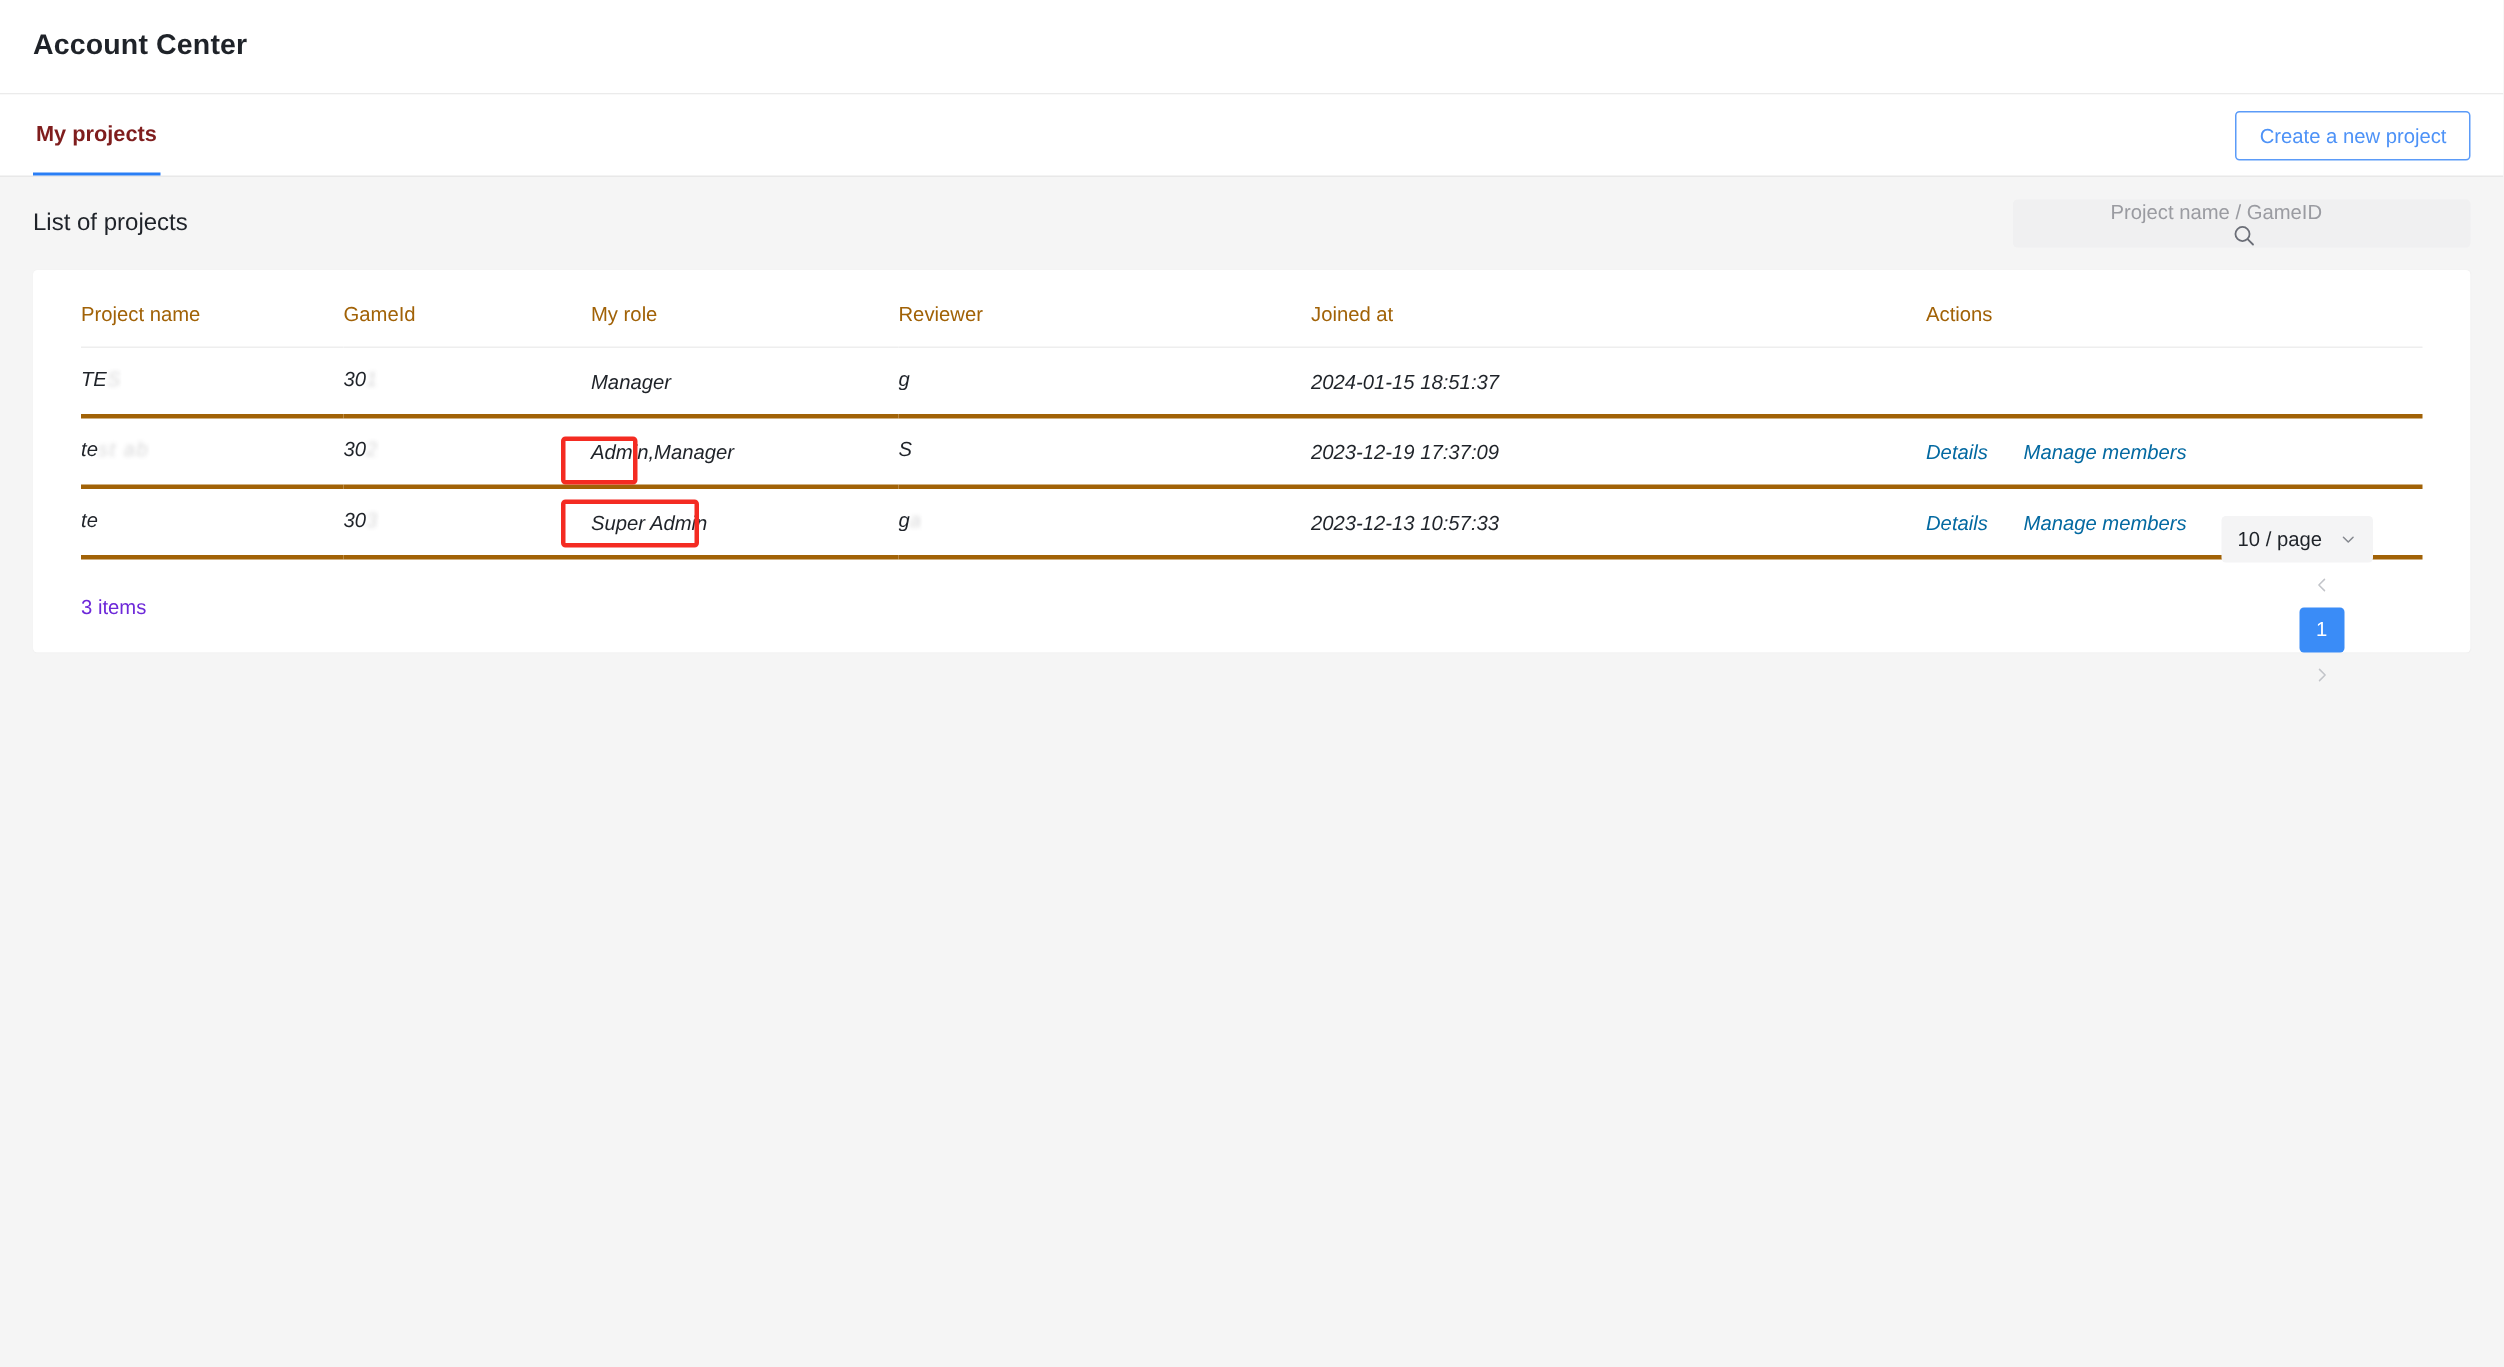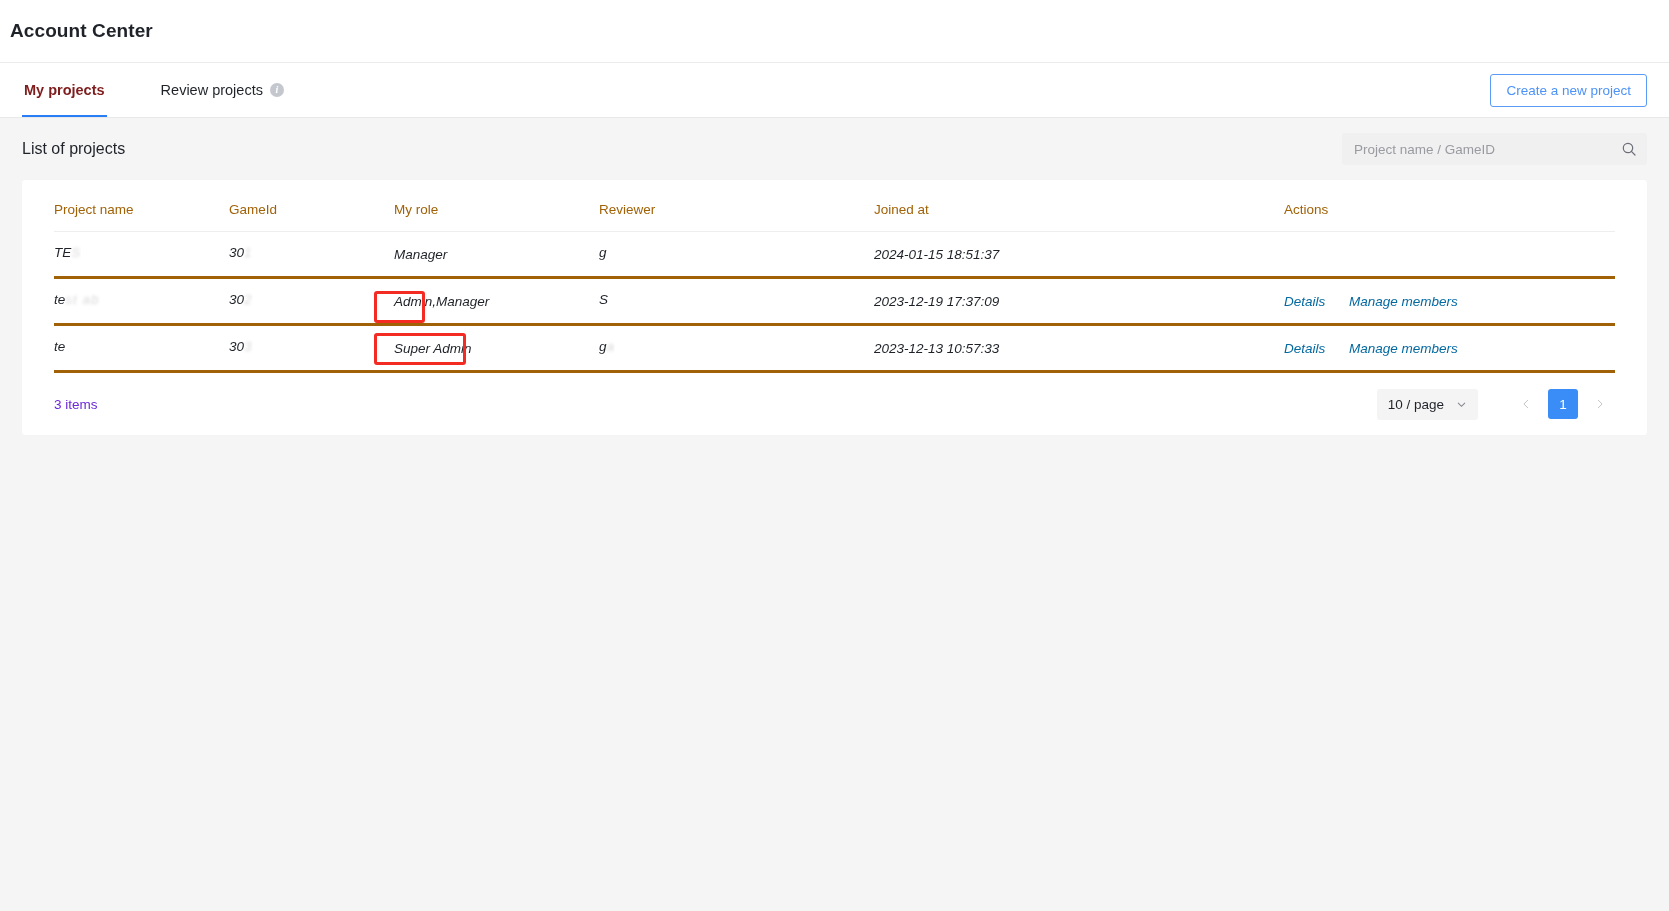--- a/index.html
+++ b/index.html
@@ -11,21 +11,21 @@
     -webkit-font-smoothing: antialiased;
   }
   .app { width: 1669px; height: 911px; position: relative; background: #f5f5f5; }
 
   
   .page-header {
     height: 63px;
     background: #ffffff;
     display: flex;
     align-items: center;
-    padding: 0 10px;
+    padding: 0 22px;
     border-bottom: 1px solid #ebebeb;
   }
   .page-title {
     font-size: 19px;
     font-weight: bold;
     color: #1f2329;
     letter-spacing: 0.1px;
   }
 
   
@@ -108,20 +108,21 @@
     color: #1f2329;
   }
   .search-box {
     width: 305px;
     height: 32px;
     background: #f0f0f1;
     border-radius: 3px;
     display: flex;
     align-items: center;
     padding: 0 10px 0 12px;
+    flex-direction: column;
   }
   .search-input {
     flex: 1;
     border: none;
     outline: none;
     background: transparent;
     font-size: 13.5px;
     color: #1f2329;
     font-family: "Liberation Sans", sans-serif;
   }
@@ -191,21 +192,21 @@
   #annot-super { left: 374px; top: 333px; width: 92px; height: 32px; }
 
   
   .table-footer {
     height: 62px;
     display: flex;
     align-items: center;
     justify-content: space-between;
   }
   .items-count { font-size: 13.5px; color: #6d28d9; }
-  .pager { display: flex; align-items: center; }
+  .pager { display: flex; align-items: center; flex-direction: column; }
   .page-size {
     height: 31px;
     background: #f4f4f5;
     border-radius: 3px;
     display: flex;
     align-items: center;
     padding: 0 11px;
     font-size: 13.5px;
     color: #1f2329;
     cursor: pointer;
@@ -236,24 +237,20 @@
 <div class="app">
 
   <div class="page-header">
     <div class="page-title">Account Center</div>
   </div>
 
   <div class="tabbar">
     <div class="tabs">
       <div class="tab active">
         <span>My projects</span>
-      </div>
-      <div class="tab">
-        <span>Review projects</span>
-        <span class="info-icon">i</span>
       </div>
     </div>
     <div class="create-btn">
       <span>Create a new project</span>
     </div>
   </div>
 
   <div class="content">
 
     <div class="list-bar">

